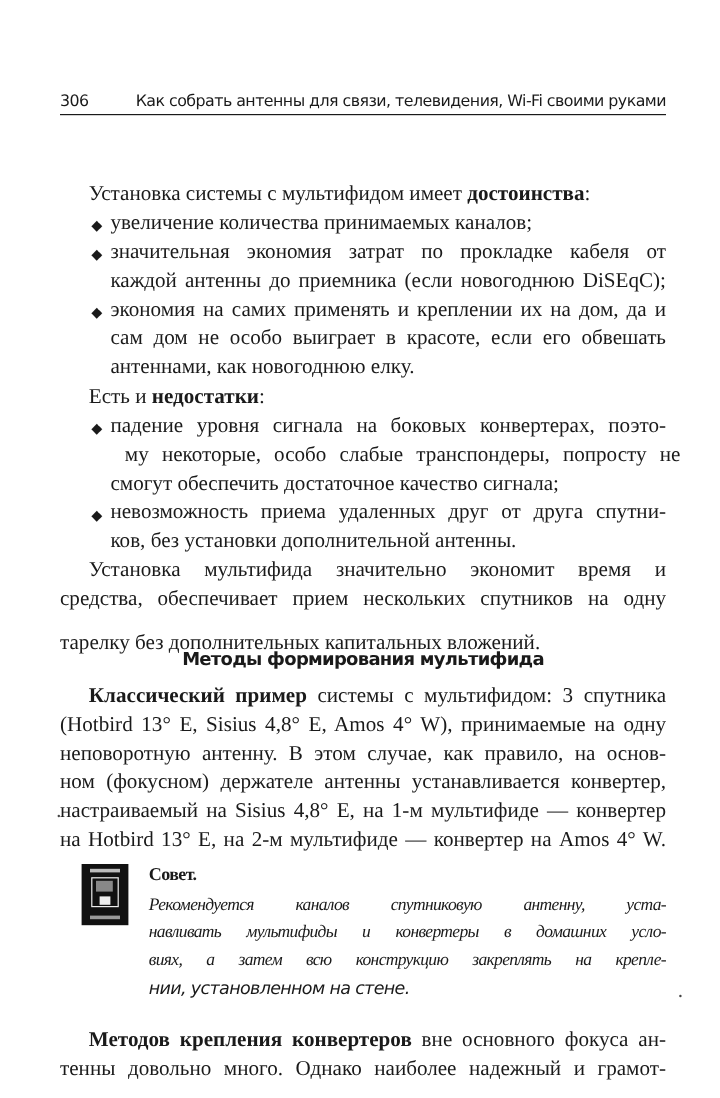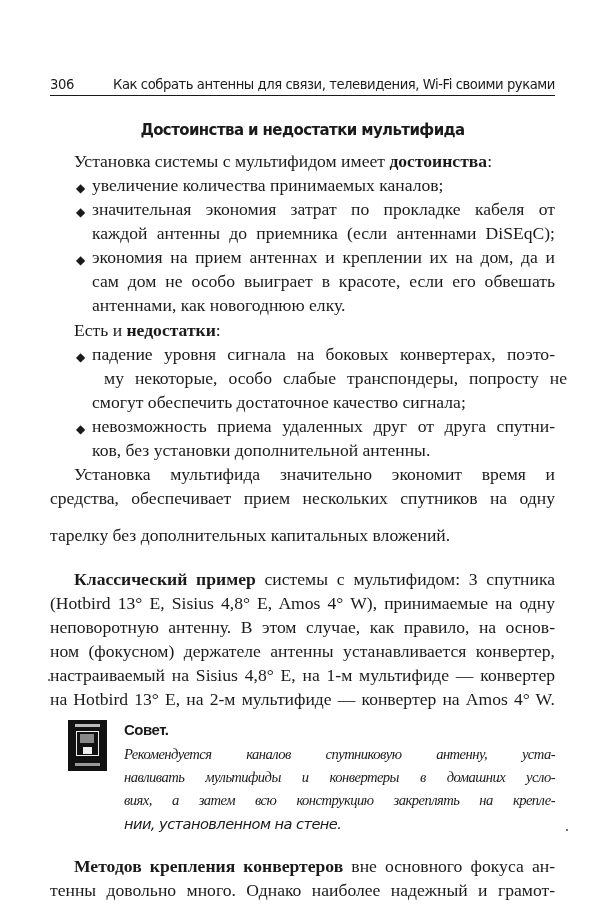--- a/index.html
+++ b/index.html
@@ -22,51 +22,50 @@
   .just { text-align: justify; text-align-last: justify; font-family: Liberation Serif, serif; }
   .bullet-mark { position: absolute; left: 50px; font-size: 12px; }
 
   .tip-icon { position: absolute; left: 68px; top: 689px; width: 39px; height: 51px; background: #111; }
   .tip-icon .top-lbl { position: absolute; left: 7px; top: 4px; width: 25px; height: 3px; background: #bbb; }
   .tip-icon .disk { position: absolute; left: 8px; top: 11px; width: 23px; height: 25px; border: 1.5px solid #eee; box-sizing: border-box; }
   .tip-icon .disk .lbl { position: absolute; left: 3px; top: 2px; width: 14px; height: 9px; background: #888; }
   .tip-icon .disk .slot { position: absolute; left: 6px; bottom: 1px; width: 9px; height: 7px; background: #eee; }
   .tip-icon .bot-lbl { position: absolute; left: 7px; bottom: 5px; width: 25px; height: 3px; background: #999; }
 
-  .tip-title { position: absolute; left: 124px; top: 690px; font-family: Liberation Sans, sans-serif; font-weight: bold; font-size: 15px; letter-spacing: -0.5px; }
+  .tip-title { position: absolute; left: 124px; top: 690px; font-family: Liberation Serif, serif; font-weight: bold; font-size: 15px; letter-spacing: -0.5px; }
   .tip { font-family: "DejaVu Sans", sans-serif; font-style: italic; font-size: 14.6px; letter-spacing: -0.55px; line-height: 23px; }
 
   .speck { position: absolute; background: #444; border-radius: 50%; }
 </style>
 </head>
 <body>
 
 <div class="page">
 
   <div class="running-head">
     <span class="num">306</span>
     <span class="title">Как собрать антенны для связи, телевидения, Wi-Fi своими руками</span>
   </div>
 
-  <div class="h" style="top:90px;">Достоинства и недостатки мультифида</div>
 
   <div class="body">
     <div class="line" style="left:74px; top:118px;">
       <span>Установка системы с мультифидом имеет </span><b>достоинства</b><span>:</span>
     </div>
 
     <span class="line bullet-mark" style="left:76px; top:145px;">◆</span>
     <div class="line" style="left:92px; top:142px;">увеличение количества принимаемых каналов;</div>
 
     <span class="line bullet-mark" style="left:76px; top:169px;">◆</span>
     <div class="line just" style="left:92px; top:166px; width:463px;">значительная экономия затрат по прокладке кабеля от</div>
-    <div class="line just" style="left:92px; top:190px; width:463px;">каждой антенны до приемника (если антеннами DiSEqC);</div>
+    <div class="line just" style="left:92px; top:190px; width:463px;">каждой антенны до приемника (если новогоднюю DiSEqC);</div>
 
     <span class="line bullet-mark" style="left:76px; top:217px;">◆</span>
-    <div class="line just" style="left:92px; top:214px; width:463px;">экономия на прием антеннах и креплении их на дом, да и</div>
+    <div class="line just" style="left:92px; top:214px; width:463px;">экономия на самих применять и креплении их на дом, да и</div>
     <div class="line just" style="left:92px; top:238px; width:463px;">сам дом не особо выиграет в красоте, если его обвешать</div>
     <div class="line" style="left:92px; top:262px;">антеннами, как новогоднюю елку.</div>
 
     <div class="line" style="left:74px; top:287px;">
       <span>Есть и </span><b>недостатки</b><span>:</span>
     </div>
 
     <span class="line bullet-mark" style="left:76px; top:314px;">◆</span>
     <div class="line just" style="left:92px; top:311px; width:463px;">падение уровня сигнала на боковых конвертерах, поэто-</div>
     <div class="line just" style="left:104px; top:335px; width:463px;">му некоторые, особо слабые транспондеры, попросту не</div>
@@ -74,20 +73,21 @@
 
     <span class="line bullet-mark" style="left:76px; top:386px;">◆</span>
     <div class="line just" style="left:92px; top:383px; width:463px;">невозможность приема удаленных друг от друга спутни-</div>
     <div class="line" style="left:92px; top:407px;">ков, без установки дополнительной антенны.</div>
 
     <div class="line just" style="left:74px; top:431px; width:481px;">Установка мультифида значительно экономит время и</div>
     <div class="line just" style="left:50px; top:455px; width:505px;">средства, обеспечивает прием нескольких спутников на одну</div>
     <div class="line" style="left:50px; top:492px;text-align:right;">тарелку без дополнительных капитальных вложений.</div>
   </div>
 
+  <div class="h" style="top:509px;">Методы формирования мультифида</div>
 
   <div class="body">
     <div class="line just" style="left:74px; top:536px; width:481px;"><b>Классический пример</b><span> системы с мультифидом: 3 спутника</span></div>
     <div class="line just" style="left:50px; top:560px; width:505px;">(Hotbird 13° E, Sisius 4,8° E, Amos 4° W), принимаемые на одну</div>
     <div class="line just" style="left:50px; top:584px; width:505px;">неповоротную антенну. В этом случае, как правило, на основ-</div>
     <div class="line just" style="left:50px; top:608px; width:505px;">ном (фокусном) держателе антенны устанавливается конвертер,</div>
     <div class="line just" style="left:50px; top:632px; width:505px;">настраиваемый на Sisius 4,8° E, на 1-м мультифиде — конвертер</div>
     <div class="line just" style="left:50px; top:656px; width:505px;">на Hotbird 13° E, на 2-м мультифиде — конвертер на Amos 4° W.</div>
   </div>
 

